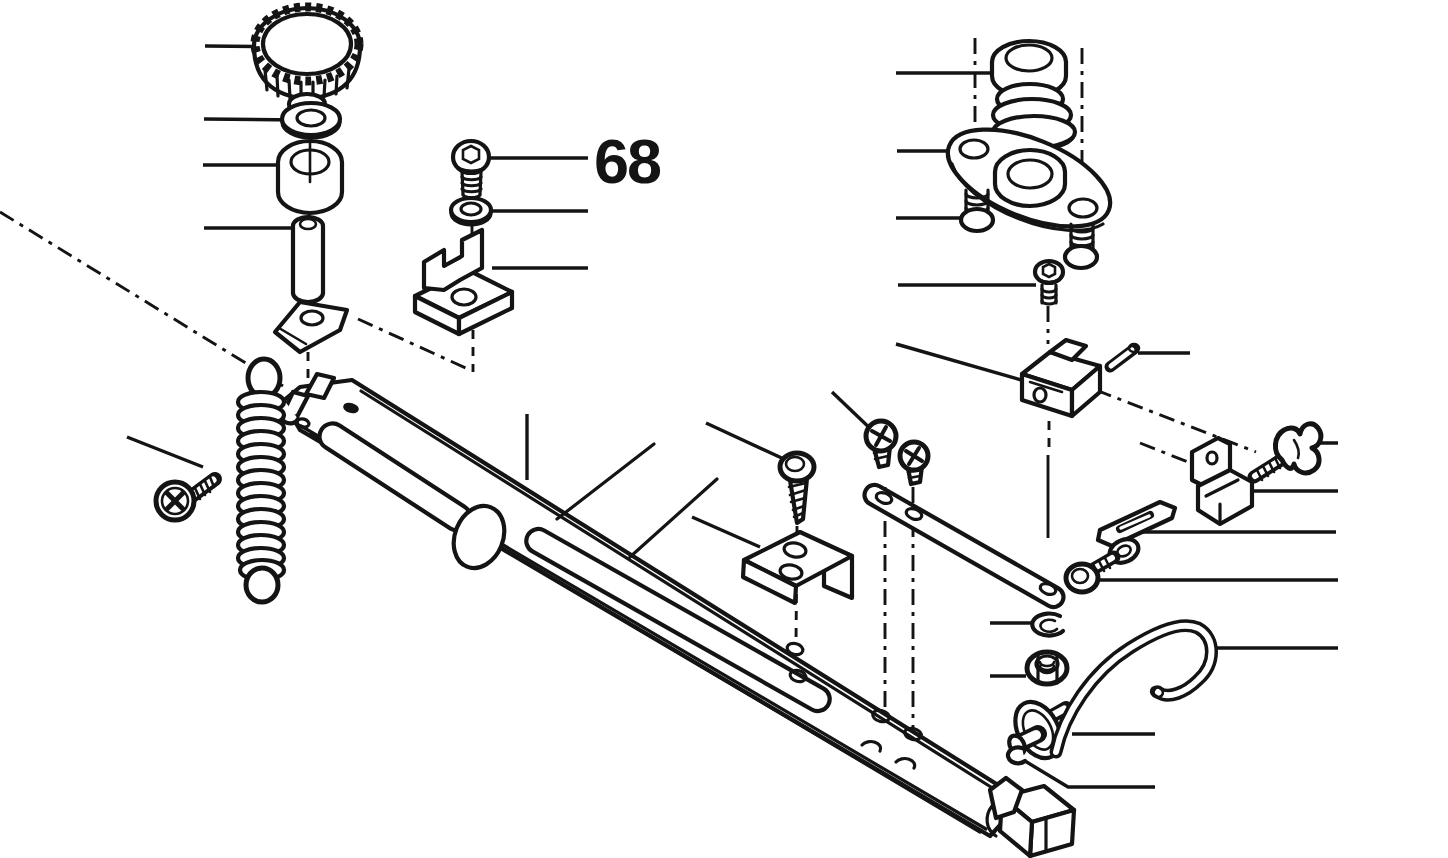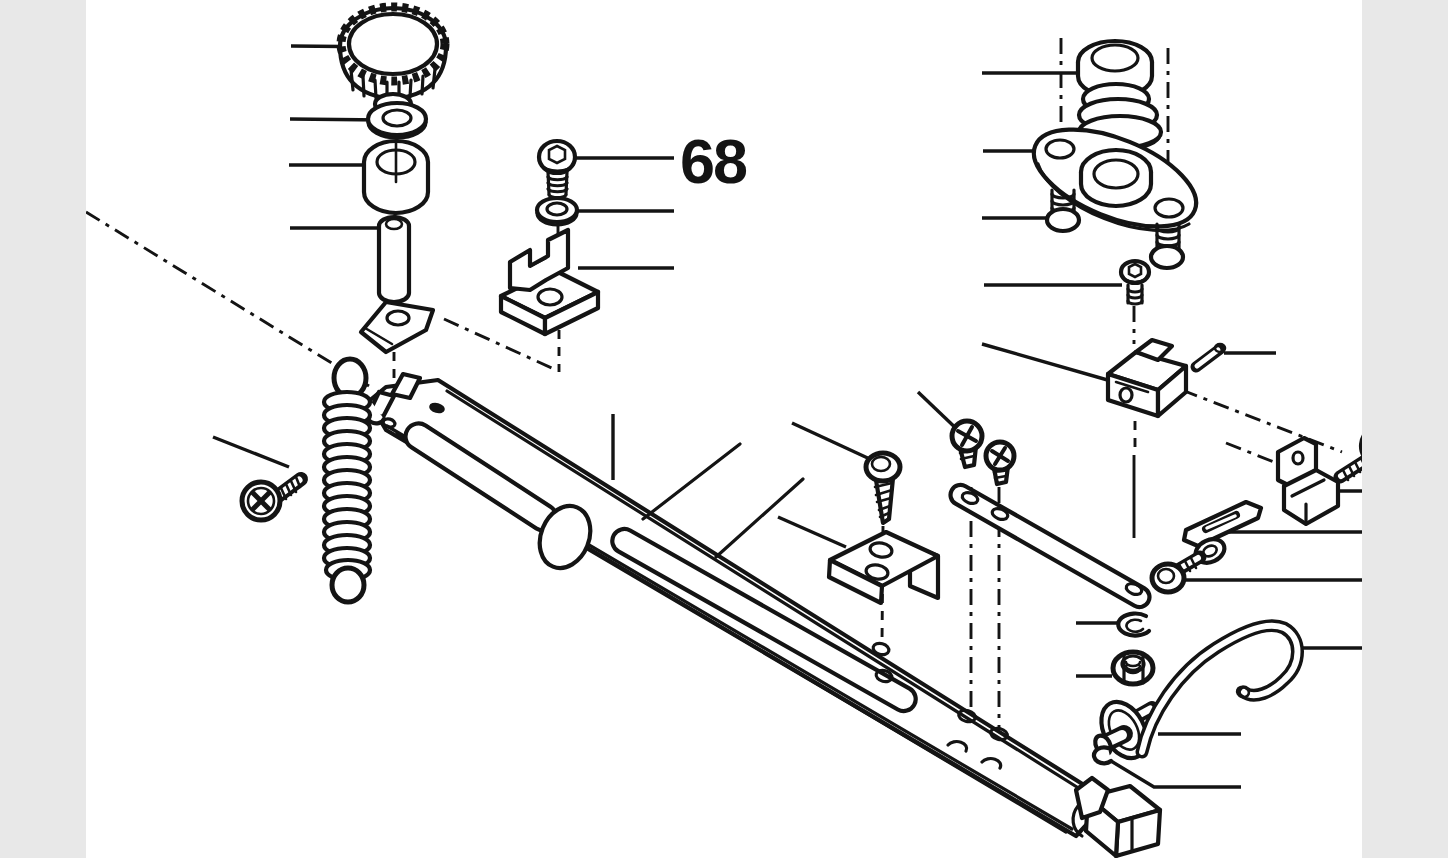--- a/index.html
+++ b/index.html
@@ -1,17 +1,17 @@
 <!DOCTYPE html>
 <html><head>
 <meta charset="utf-8">
 <style>
   html,body{margin:0;padding:0;background:#e8e8e8;}
   .stage{
-    position:relative;width:1276px;height:858px;background:#ffffff;
+    position:relative;width:1448px;height:858px;background:#ffffff;
     font-family:"Liberation Sans", sans-serif;overflow:hidden;margin:0 auto;
   }
   svg{display:block;width:1448px;height:858px;}
   .outline{fill:#ffffff;stroke:#141414;stroke-width:4.2;stroke-linejoin:round;stroke-linecap:round;}
   .outline-h{fill:#ffffff;stroke:#141414;stroke-width:5;stroke-linejoin:round;stroke-linecap:round;}
   .thin{fill:none;stroke:#141414;stroke-width:2.6;stroke-linecap:round;}
   .det{fill:none;stroke:#141414;stroke-width:3.2;stroke-linecap:round;stroke-linejoin:round;}
   .leader{stroke:#141414;stroke-width:3.4;stroke-linecap:butt;fill:none;}
   .cl-dashdot{stroke:#141414;stroke-width:2.9;fill:none;stroke-dasharray:16 7 4 7;stroke-linecap:butt;}
   .cl-dash{stroke:#141414;stroke-width:2.9;fill:none;stroke-dasharray:9 8;stroke-linecap:butt;}

